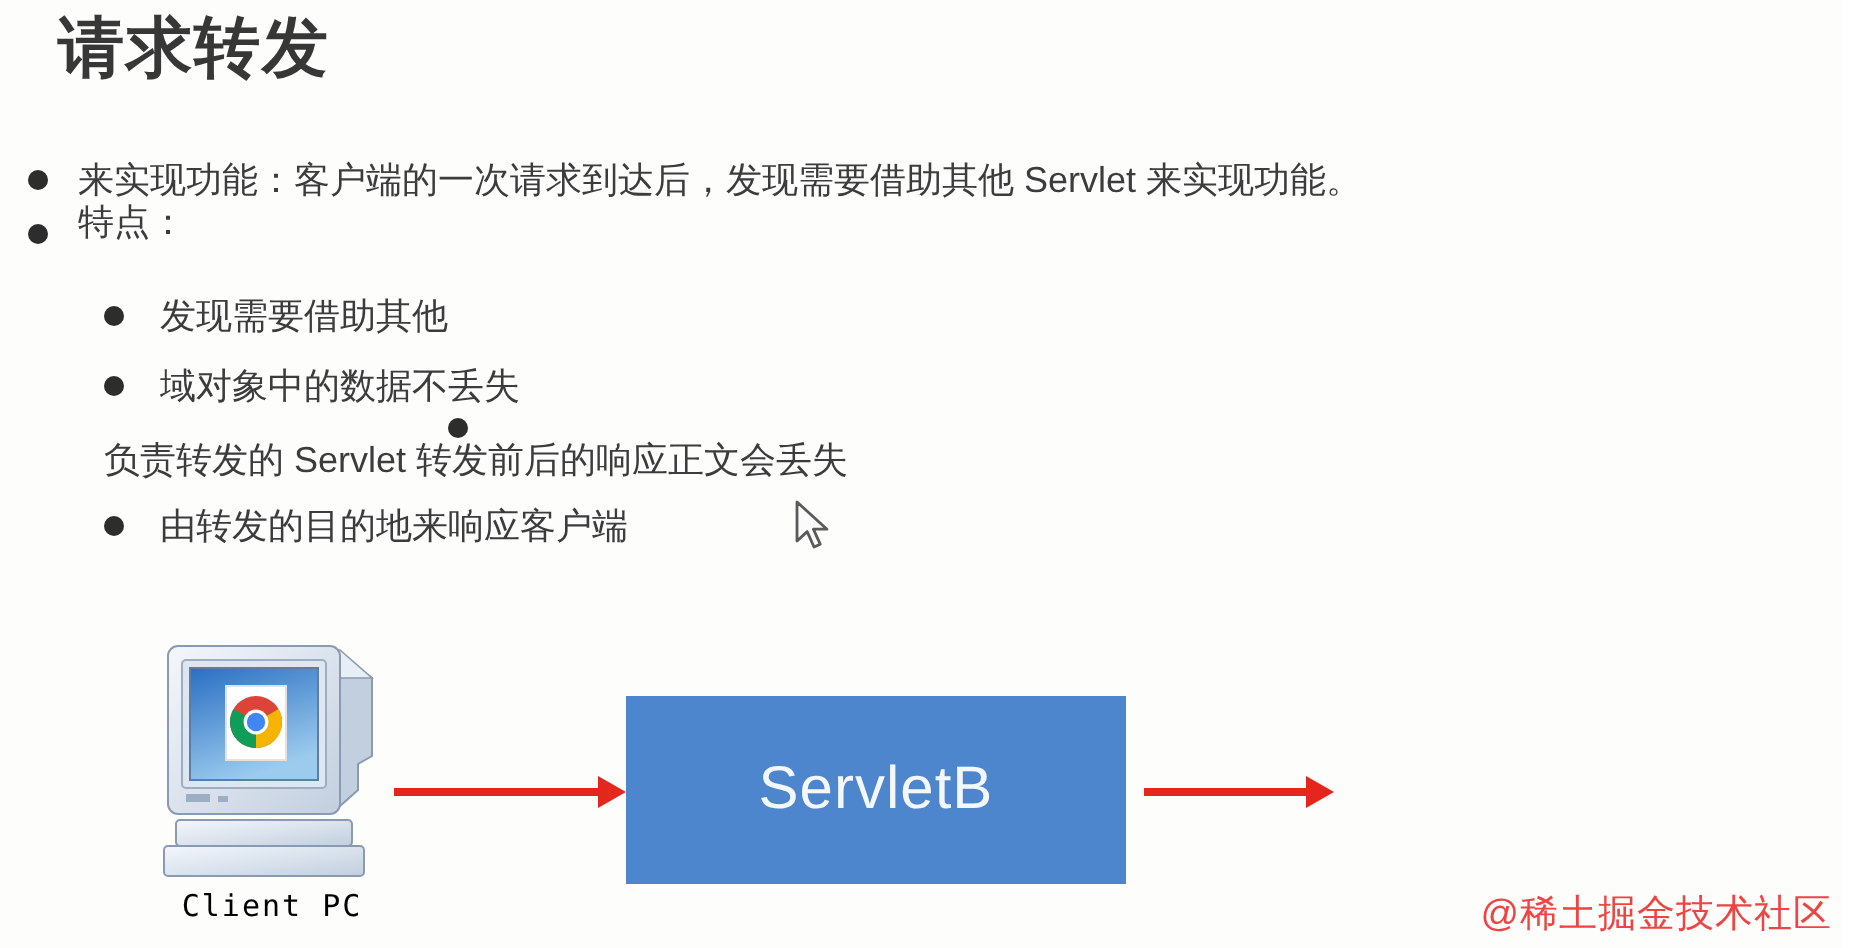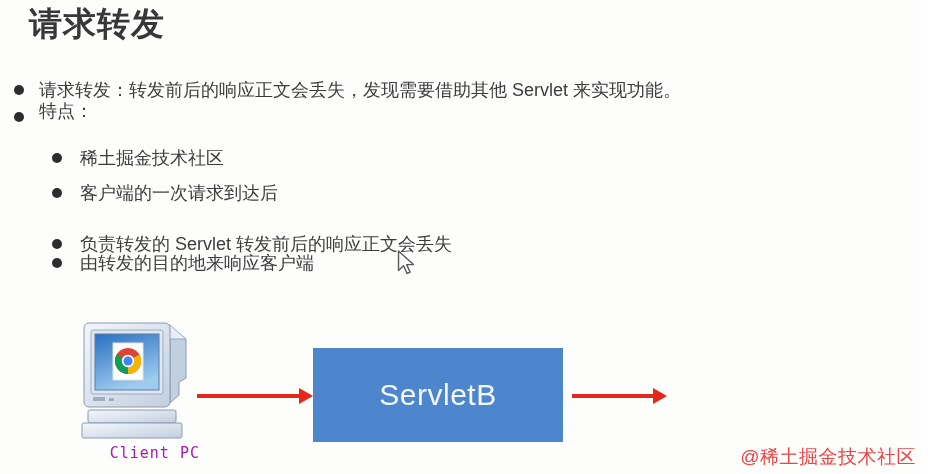--- a/index.html
+++ b/index.html
@@ -16,21 +16,21 @@
   
   .row{position:absolute;display:flex;align-items:center;}
   .dot{width:10px;height:10px;border-radius:50%;background:#2d2d2d;flex:none;}
   .txt{font-size:18px;line-height:22px;color:#3c3c3c;white-space:nowrap;}
   .l1 .dot{margin-right:15px;}
   .l2 .dot{margin-right:18px;}
   .b0{left:14px;top:79px;}
   .b1{left:14px;top:100px;align-items:flex-end;}
   .f0{left:52px;top:147px;}
   .f1{left:52px;top:182px;}
-  .f2{left:52px;top:233px;}
+  .f2{left:52px;top:209px;flex-direction:column;}
   .f3{left:52px;top:252px;}
   
   .node{
     position:absolute;top:348px;height:94px;
     background:var(--node-fill,#4d86cd);color:var(--node-text,#f4f8fd);
     display:flex;align-items:center;justify-content:center;
     font-size:30px;letter-spacing:0.5px;
   }
   .node-a{left:313px;width:250px;}
   .node-b{left:670px;width:260px;}
@@ -41,50 +41,50 @@
   .arrow .shaft{position:absolute;left:0;right:13px;top:6px;height:4px;background:var(--arrow,#e5261c);}
   .arrow .head{
     position:absolute;right:0;top:0;width:0;height:0;
     border-top:8px solid transparent;border-bottom:8px solid transparent;
     border-left:14px solid var(--arrow,#e5261c);
   }
   
   .pc{position:absolute;left:72px;top:318px;width:132px;height:150px;}
   .pc svg{display:block;}
   .pc-label{
-    position:absolute;left:0;right:4px;top:126px;text-align:right;
-    font-family:"DejaVu Sans Mono",monospace;font-size:15px;color:#a21caf;letter-spacing:1px;
+    position:absolute;left:0;right:4px;top:126px;text-align:center;
+    font-family:"DejaVu Sans Mono",monospace;font-size:15px;color:#000000;letter-spacing:1px;
   }
   
   .watermark{position:absolute;right:5px;top:444px;font-size:19px;color:#ef4444;letter-spacing:0.5px;}
   .cursor{position:absolute;left:397px;top:250px;}
 </style>
 </head>
 <body>
 
 <div class="stage">
 
   <h1 class="title">请求转发</h1>
 
   <div class="row l1 b0">
     <span class="dot"></span>
-    <span class="txt">请求转发：转发前后的响应正文会丢失，发现需要借助其他 Servlet 来实现功能。</span>
+    <span class="txt">来实现功能：客户端的一次请求到达后，发现需要借助其他 Servlet 来实现功能。</span>
   </div>
   <div class="row l1 b1">
     <span class="dot"></span>
     <span class="txt">特点：</span>
   </div>
 
   <div class="row l2 f0">
     <span class="dot"></span>
-    <span class="txt">稀土掘金技术社区</span>
+    <span class="txt">发现需要借助其他</span>
   </div>
   <div class="row l2 f1">
     <span class="dot"></span>
-    <span class="txt">客户端的一次请求到达后</span>
+    <span class="txt">域对象中的数据不丢失</span>
   </div>
   <div class="row l2 f2">
     <span class="dot"></span>
     <span class="txt">负责转发的 Servlet 转发前后的响应正文会丢失</span>
   </div>
   <div class="row l2 f3">
     <span class="dot"></span>
     <span class="txt">由转发的目的地来响应客户端</span>
   </div>
 

